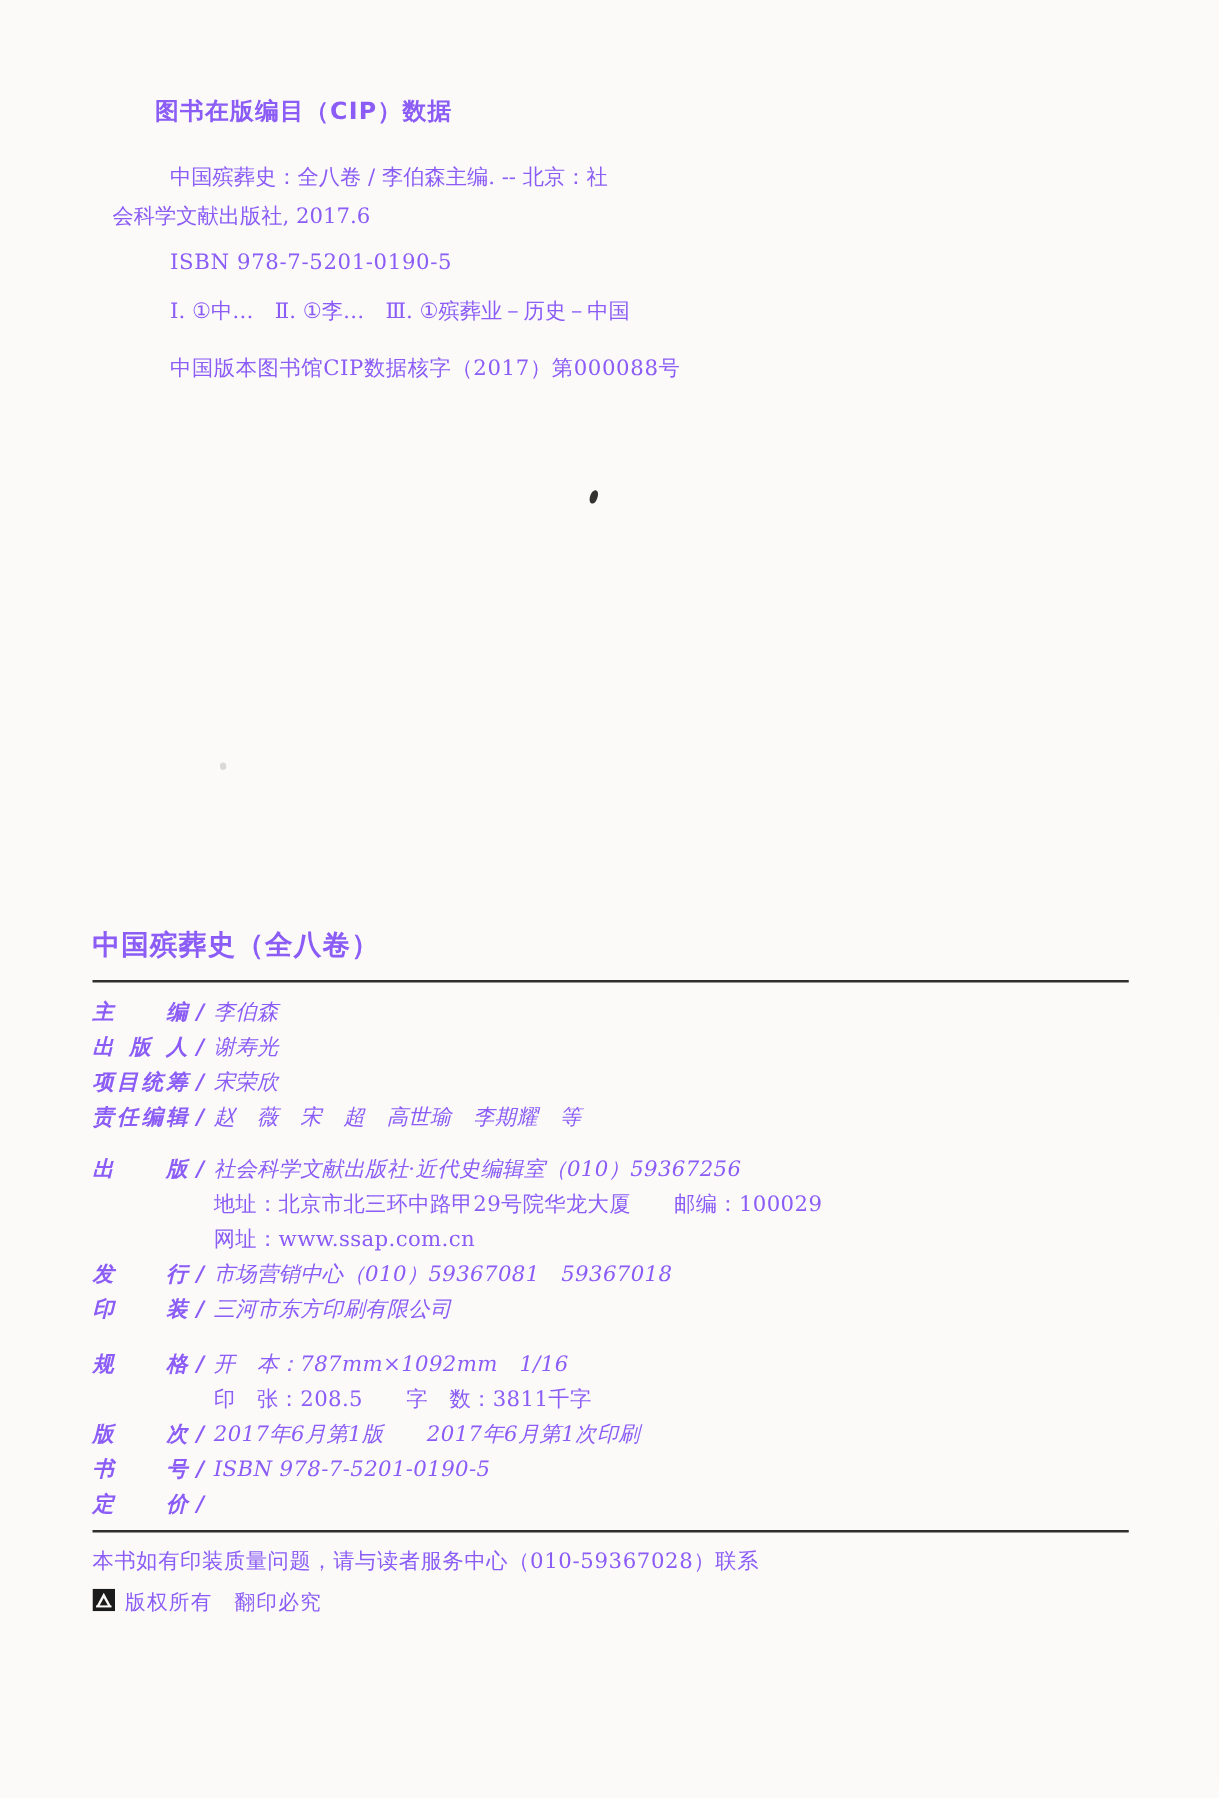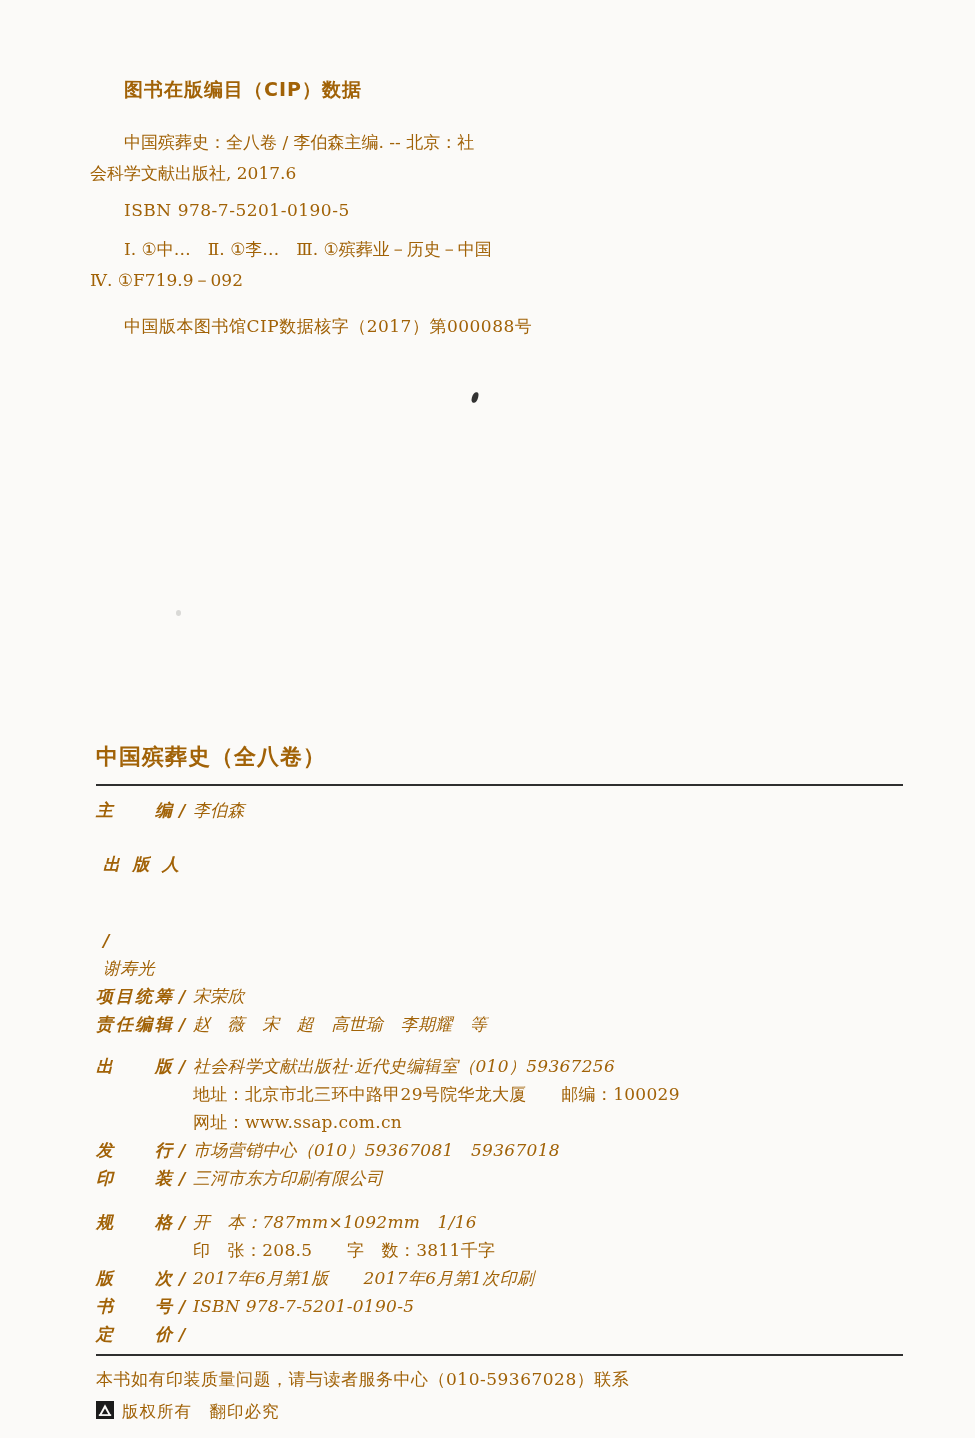--- a/index.html
+++ b/index.html
@@ -6,42 +6,42 @@
   body {
     background: #e9e9e7;
     font-family: "DejaVu Serif", "Liberation Serif", serif;
   }
   .page {
     position: relative;
     width: 975px;
     height: 1438px;
     margin: 0 auto;
     background: #fbfaf8;
-    color: #a16207;
+    color: #8b5cf6;
     overflow: hidden;
   }
 
   
   .cip {
     position: absolute;
     top: 74px;
     left: 90px;
     right: 70px;
     font-size: 17px;
     line-height: 31px;
   }
   .cip-heading {
     font-family: "DejaVu Sans", "Liberation Sans", sans-serif;
     font-weight: bold;
     font-size: 19px;
     letter-spacing: 1px;
     margin-left: 34px;
     margin-bottom: 22px;
   }
-  .indent { margin-left: 34px; }
+  .indent { margin-left: 46px; }
   .cip-isbn { margin-top: 6px; letter-spacing: 0.5px; }
   .cip-class { margin-top: 8px; }
   .cip-record { margin-top: 15px; letter-spacing: 0.5px; }
 
   .ink-mark {
     position: absolute;
     left: 472px;
     top: 392px;
     width: 6px;
     height: 11px;
@@ -58,21 +58,21 @@
     height: 6px;
     background: #9a9a98;
     border-radius: 50%;
     opacity: 0.35;
   }
 
   
   .colophon {
     position: absolute;
     top: 742px;
-    left: 96px;
+    left: 74px;
     right: 72px;
     font-size: 17px;
   }
   .book-title {
     font-family: "DejaVu Sans", "Liberation Sans", sans-serif;
     font-weight: bold;
     font-size: 22px;
     letter-spacing: 1px;
     line-height: 30px;
   }
@@ -134,38 +134,37 @@
 <body>
 
 <div class="page">
 
   <div class="cip">
     <div class="cip-heading">图书在版编目（CIP）数据</div>
     <div class="indent">中国殡葬史：全八卷 / 李伯森主编. -- 北京：社</div>
     <div>会科学文献出版社, 2017.6</div>
     <div class="indent cip-isbn">ISBN 978-7-5201-0190-5</div>
     <div class="indent cip-class">Ⅰ. ①中…　Ⅱ. ①李…　Ⅲ. ①殡葬业－历史－中国</div>
-    <div>Ⅳ. ①F719.9－092</div>
     <div class="indent cip-record">中国版本图书馆CIP数据核字（2017）第000088号</div>
   </div>
 
   <div class="ink-mark"></div>
   <div class="speck"></div>
 
   <div class="colophon">
     <div class="book-title">中国殡葬史（全八卷）</div>
     <hr class="rule">
 
     <div class="rows">
         <div class="row">
           <span class="lbl">主编</span>
           <span class="sep">/</span>
           <span class="val">李伯森</span>
         </div>
-        <div class="row" style="margin-top: 26px; flex-direction: column;">
+        <div class="row" style="">
           <span class="lbl">出版人</span>
           <span class="sep">/</span>
           <span class="val">谢寿光</span>
         </div>
         <div class="row">
           <span class="lbl">项目统筹</span>
           <span class="sep">/</span>
           <span class="val">宋荣欣</span>
         </div>
         <div class="row">

